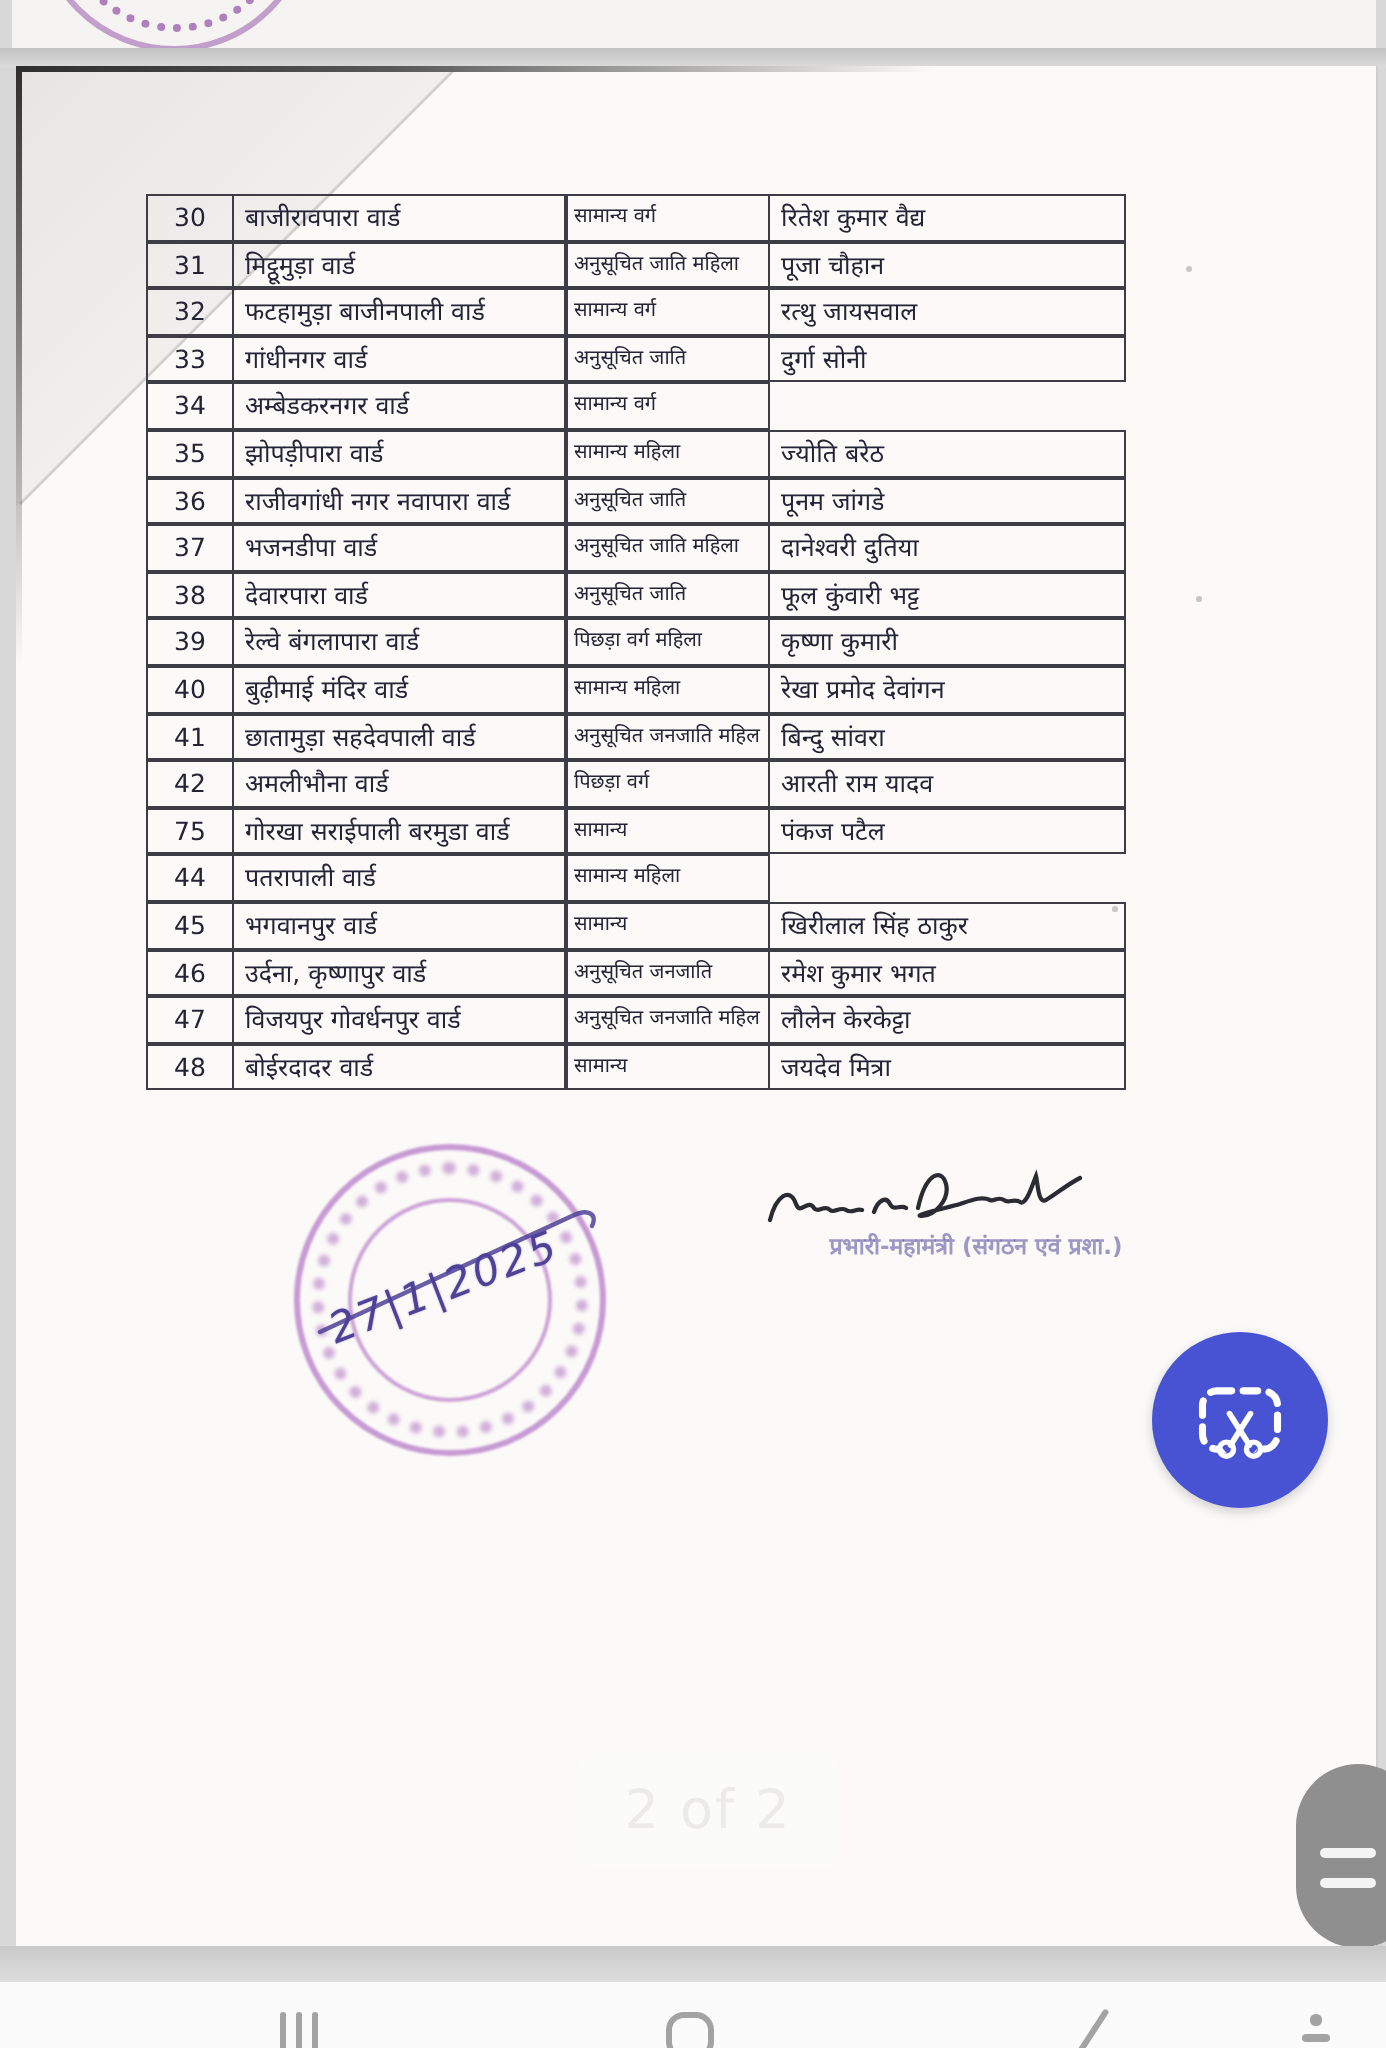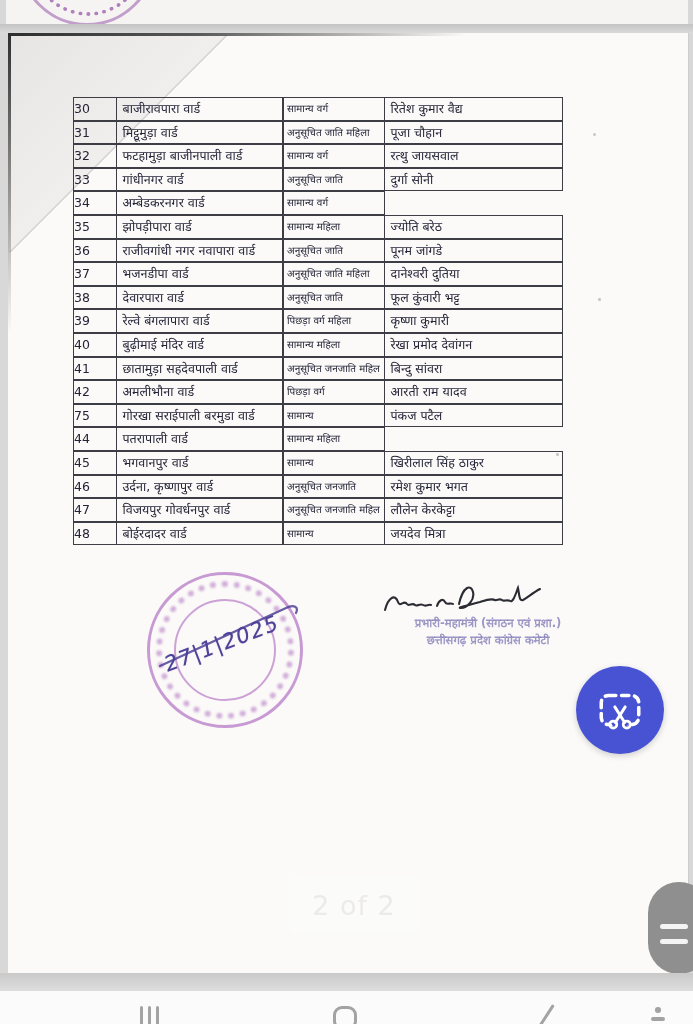--- a/index.html
+++ b/index.html
@@ -46,21 +46,21 @@
   .speck{position:absolute;background:#c9c7c4;border-radius:50%;}
   
   .vtable{position:absolute; left:65px; top:64px; width:506px;}
   .vrow{display:flex; height:21.5px; margin-bottom:2.1px;}
   .vcell{
     border:1.5px solid #3d3d46; box-sizing:border-box; height:23.6px;
     font-size:12.5px; color:#242437; line-height:21px;
     white-space:nowrap; overflow:hidden; background:transparent;
   }
   .vcell + .vcell{margin-left:-1.5px;}
-  .c-no{width:44px; text-align:left;}
+  .c-no{width:44px; text-align:center;}
   .c-ward{width:168px; padding-left:6px;}
   .c-cat{width:103px; padding-left:4px; font-size:10px;}
   .c-name{width:179px; padding-left:6px;}
   
   .stamp{position:absolute; left:139px; top:539px; width:156px; height:156px;}
   .stamp .ring-outer{
     position:absolute; inset:0; border-radius:50%;
     border:3px solid rgba(165,90,186,.6); filter:blur(.4px);
   }
   .stamp .ring-text{
@@ -286,21 +286,20 @@
     </svg>
 
     <svg class="sig-svg" width="165" height="45" viewBox="0 0 165 45">
       <path d="M4 32 C7 20 14 15 17 24 C19 30 23 21 26 26 C28 29 31 24 34 27 C36 29 39 25 42 27 C45 29 47 26 50 27
                M56 28 C58 22 62 20 64 24 C66 28 69 24 72 26
                M78 26 C82 8 90 6 92 14 C94 22 86 30 80 30 C74 30 92 26 99 24 C105 22 110 20 114 22
                C116 23 118 20 121 22 C123 24 126 21 129 23 C132 25 135 15 137 10 C138 14 138 24 142 22 C147 19 153 14 159 11" fill="none" stroke="#2b2b33" stroke-width="2.1" stroke-linecap="round"></path>
     </svg>
     <div class="sig-text">
       <div>प्रभारी-महामंत्री (संगठन एवं प्रशा.)</div>
-      <div>छत्तीसगढ़ प्रदेश कांग्रेस कमेटी</div>
     </div>
 
     <div class="speck" style="left:585px;top:100px;width:3px;height:3px;"></div>
     <div class="speck" style="left:590px;top:265px;width:2.5px;height:2.5px;"></div>
     <div class="speck" style="left:548px;top:420px;width:2.5px;height:2.5px;"></div>
   </div>
 
   <div class="toast">
     <span>2 of 2</span>
   </div>

